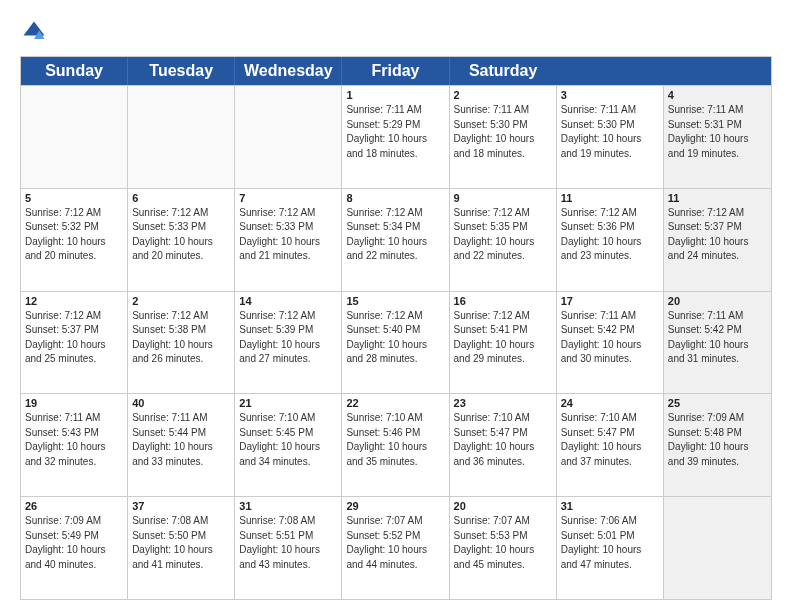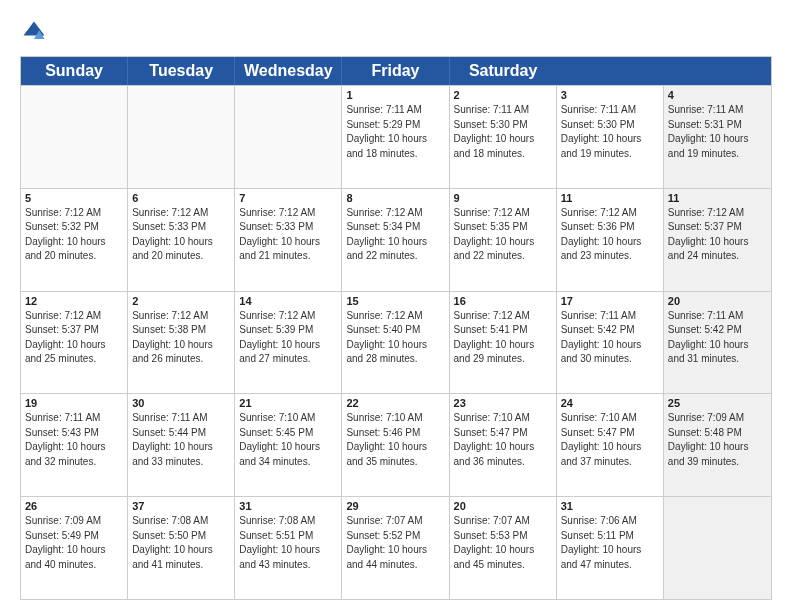--- a/index.html
+++ b/index.html
@@ -277,21 +277,21 @@
         </div>
         <div class="cal-week">
           <div class="cal-cell">
             <div class="day-num">19</div>
             <div class="day-info" style="white-space: pre-line;">Sunrise: 7:11 AM
 Sunset: 5:43 PM
 Daylight: 10 hours
 and 32 minutes.</div>
           </div>
           <div class="cal-cell">
-            <div class="day-num">30</div>
+            <div class="day-num">40</div>
             <div class="day-info" style="white-space: pre-line;">Sunrise: 7:11 AM
 Sunset: 5:44 PM
 Daylight: 10 hours
 and 33 minutes.</div>
           </div>
           <div class="cal-cell">
             <div class="day-num">21</div>
             <div class="day-info" style="white-space: pre-line;">Sunrise: 7:10 AM
 Sunset: 5:45 PM
 Daylight: 10 hours
@@ -358,21 +358,21 @@
           <div class="cal-cell">
             <div class="day-num">20</div>
             <div class="day-info" style="white-space: pre-line;">Sunrise: 7:07 AM
 Sunset: 5:53 PM
 Daylight: 10 hours
 and 45 minutes.</div>
           </div>
           <div class="cal-cell">
             <div class="day-num">31</div>
             <div class="day-info" style="white-space: pre-line;">Sunrise: 7:06 AM
-Sunset: 5:11 PM
+Sunset: 5:01 PM
 Daylight: 10 hours
 and 47 minutes.</div>
           </div>
           <div class="cal-cell empty shaded"></div>
         </div>
       </div>
   </div>
 </div>
 
 </body></html>

